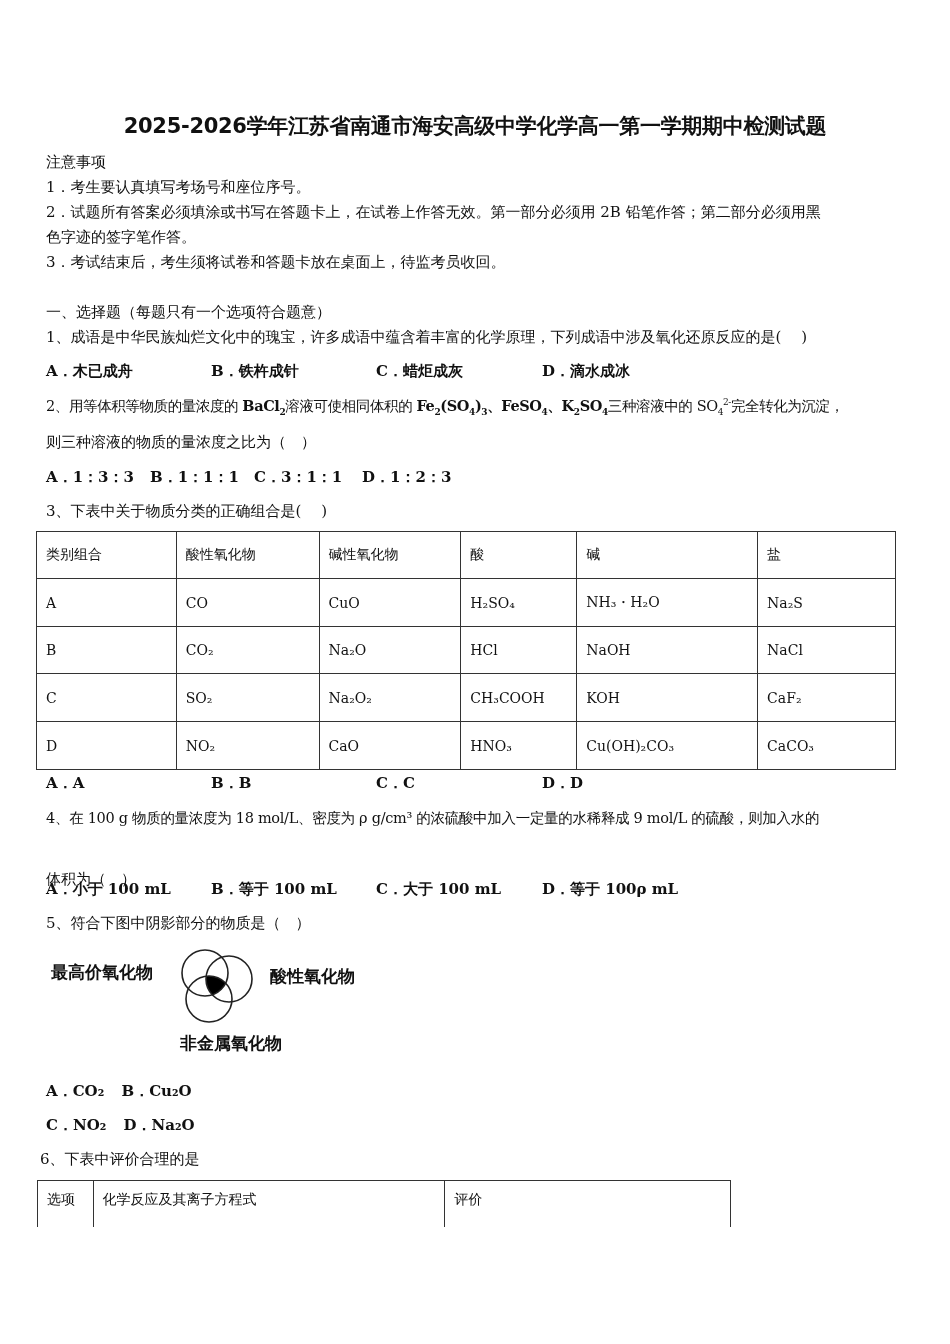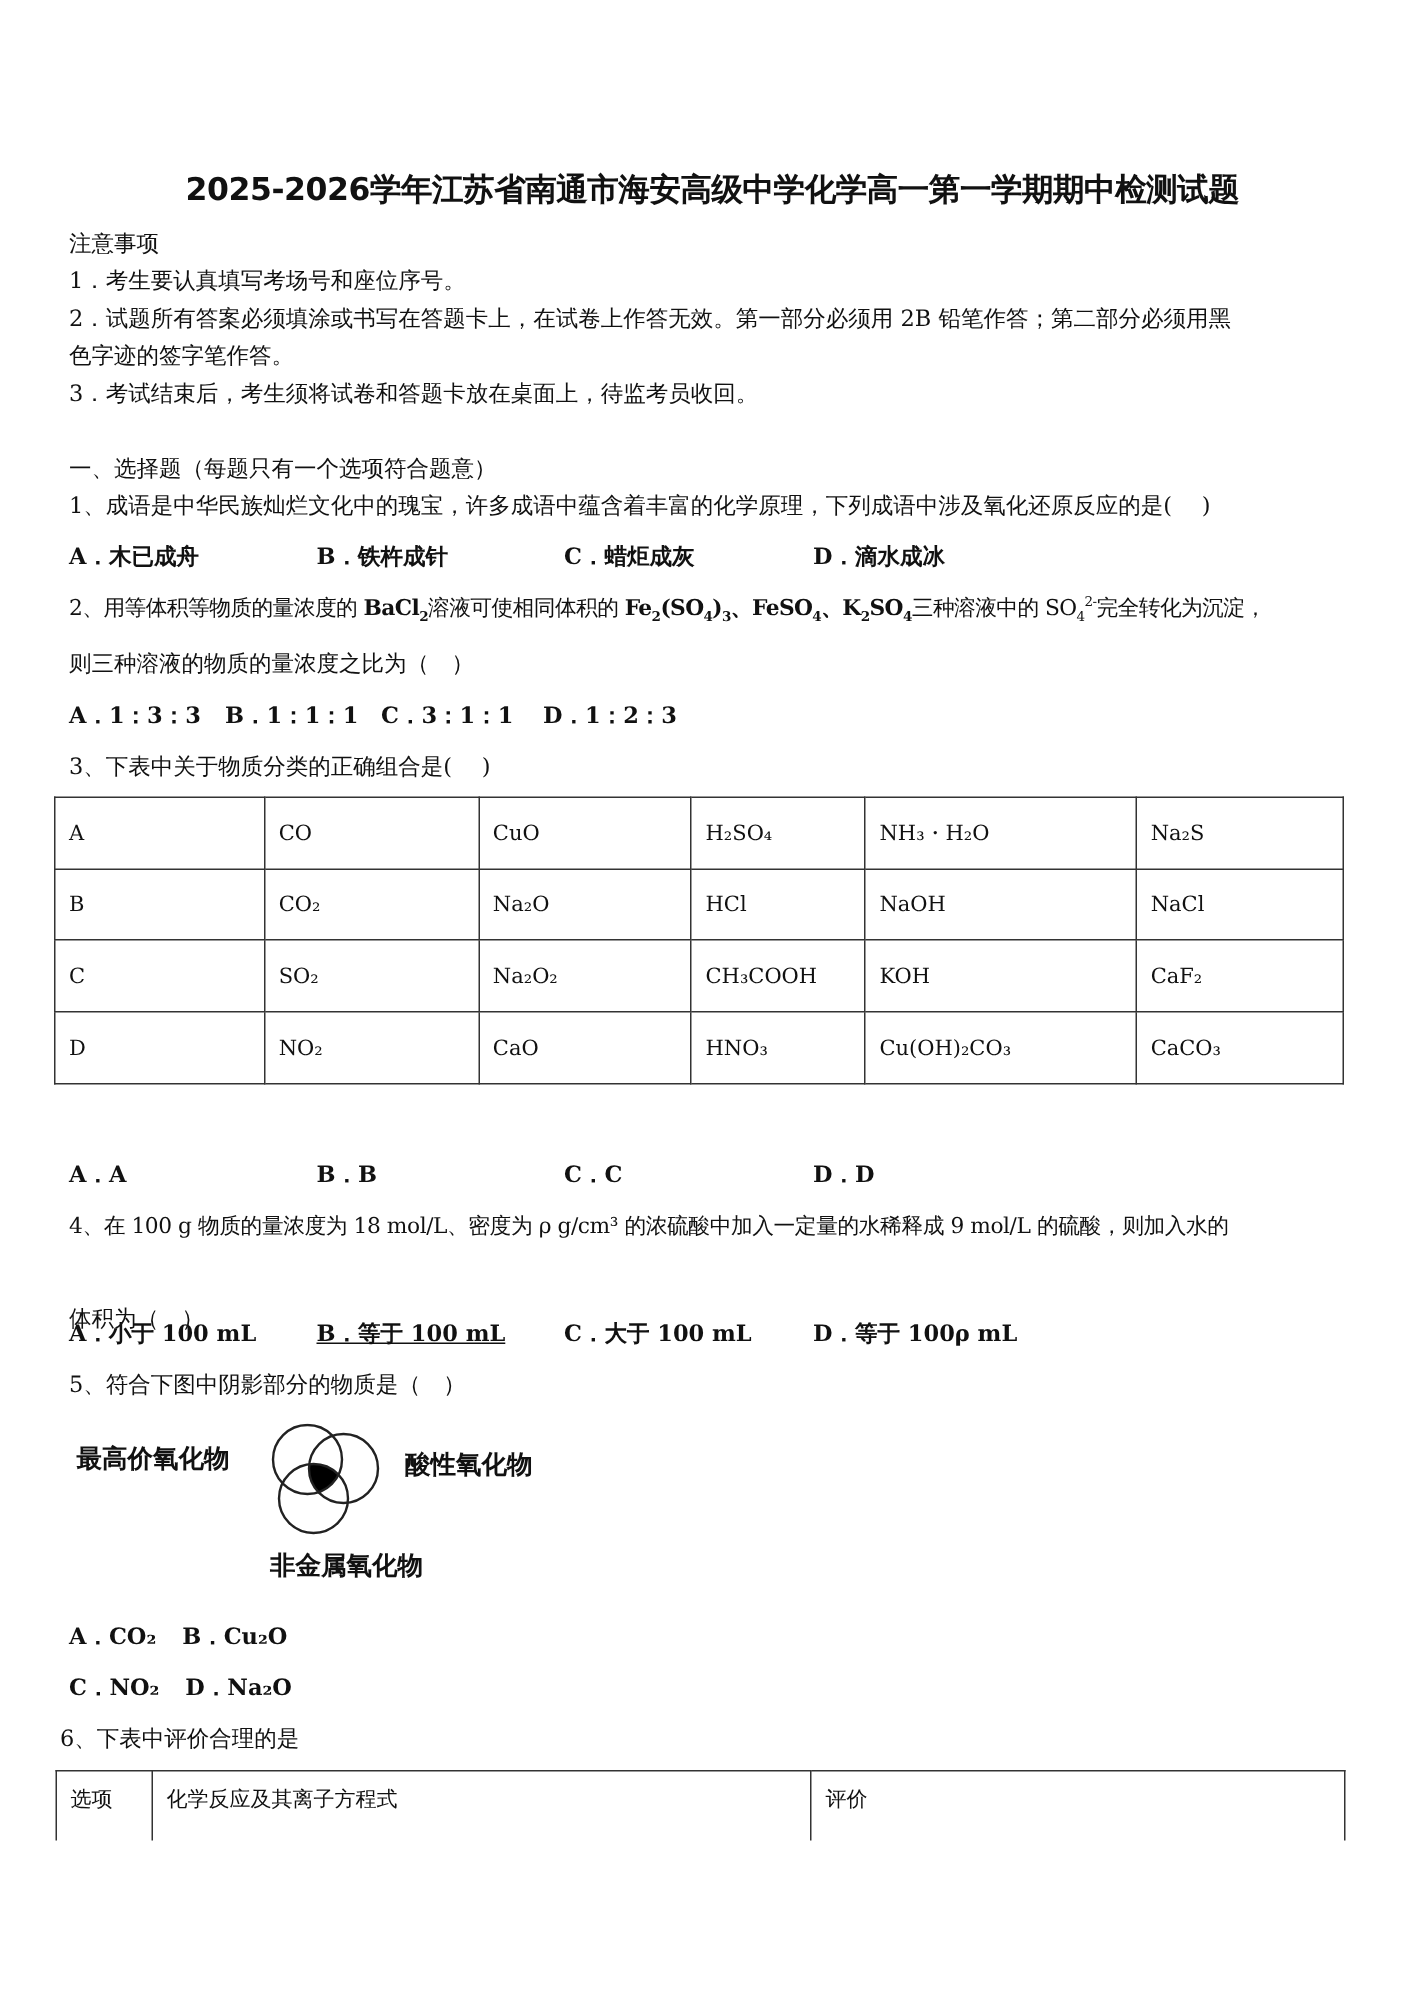--- a/index.html
+++ b/index.html
@@ -54,20 +54,28 @@
 <table class="grid" style="left:36px; top:531px; width:860px;">
   <colgroup>
     <col style="width:140px">
       <col style="width:143px">
       <col style="width:142px">
       <col style="width:116px">
       <col style="width:181px">
       <col style="width:138px">
   </colgroup>
   <tbody>
+      <tr style="height:47px;">
+    <td>类别组合</td>
+    <td>酸性氧化物</td>
+    <td>碱性氧化物</td>
+    <td>酸</td>
+    <td>碱</td>
+    <td>盐</td>
+  </tr>
   <tr style="height:48px;">
     <td>A</td>
     <td>CO</td>
     <td>CuO</td>
     <td>H₂SO₄</td>
     <td>NH₃・H₂O</td>
     <td>Na₂S</td>
   </tr>
   <tr style="height:47px;">
     <td>B</td>
@@ -99,21 +107,21 @@
   <span class="abs" style="left:0;">A．A</span>
   <span class="abs" style="left:165px;">B．B</span>
   <span class="abs" style="left:330px;">C．C</span>
   <span class="abs" style="left:496px;">D．D</span>
 </div>
 
 <div class="abs line" style="left:46px; top:808px; font-size:14.5px; letter-spacing:-0.3px;">4、在 100 g 物质的量浓度为 18 mol/L、密度为 ρ g/cm³ 的浓硫酸中加入一定量的水稀释成 9 mol/L 的硫酸，则加入水的</div>
 <div class="abs line" style="left:46px; top:845px;margin-top:24px;">体积为（　）</div>
 <div class="abs line bold" style="left:46px; top:879px; width:700px;">
   <span class="abs" style="left:0;">A．小于 100 mL</span>
-  <span class="abs" style="left:165px;text-decoration:underline;">B．等于 100 mL</span>
+  <span class="abs" style="left:165px;">B．等于 100 mL</span>
   <span class="abs" style="left:330px;">C．大于 100 mL</span>
   <span class="abs" style="left:496px;">D．等于 100ρ mL</span>
 </div>
 
 <div class="abs line" style="left:46px; top:913px;">5、符合下图中阴影部分的物质是（　）</div>
 <div class="venn">
   <div class="venn-label" style="left:6px; top:16px;">最高价氧化物</div>
   <div class="venn-label" style="left:225px; top:20px;">酸性氧化物</div>
   <div class="venn-label" style="left:135px; top:87px;">非金属氧化物</div>
   <svg style="position:absolute; left:130px; top:4px;" width="90" height="80" viewBox="0 0 90 80">
@@ -138,21 +146,21 @@
 <div class="abs line bold" style="left:46px; top:1081px;">
   <span>A．CO₂</span>
   <span style="margin-left:12px;">B．Cu₂O</span>
 </div>
 <div class="abs line bold" style="left:46px; top:1115px;">
   <span>C．NO₂</span>
   <span style="margin-left:12px;">D．Na₂O</span>
 </div>
 
 <div class="abs line" style="left:40px; top:1149px;">6、下表中评价合理的是</div>
-<table class="grid t2" style="left:37px; top:1180px; width:860px;">
+<table class="grid t2" style="left:37px; top:1180px; width:694px;">
   <colgroup>
       <col style="width:64px">
       <col style="width:440px">
       <col style="width:356px">
     </colgroup>
   <tbody>
       <tr style="height:46px;">
     <td style="border-bottom:none;">选项</td>
     <td style="border-bottom:none;">化学反应及其离子方程式</td>
     <td style="border-bottom:none;">评价</td>

